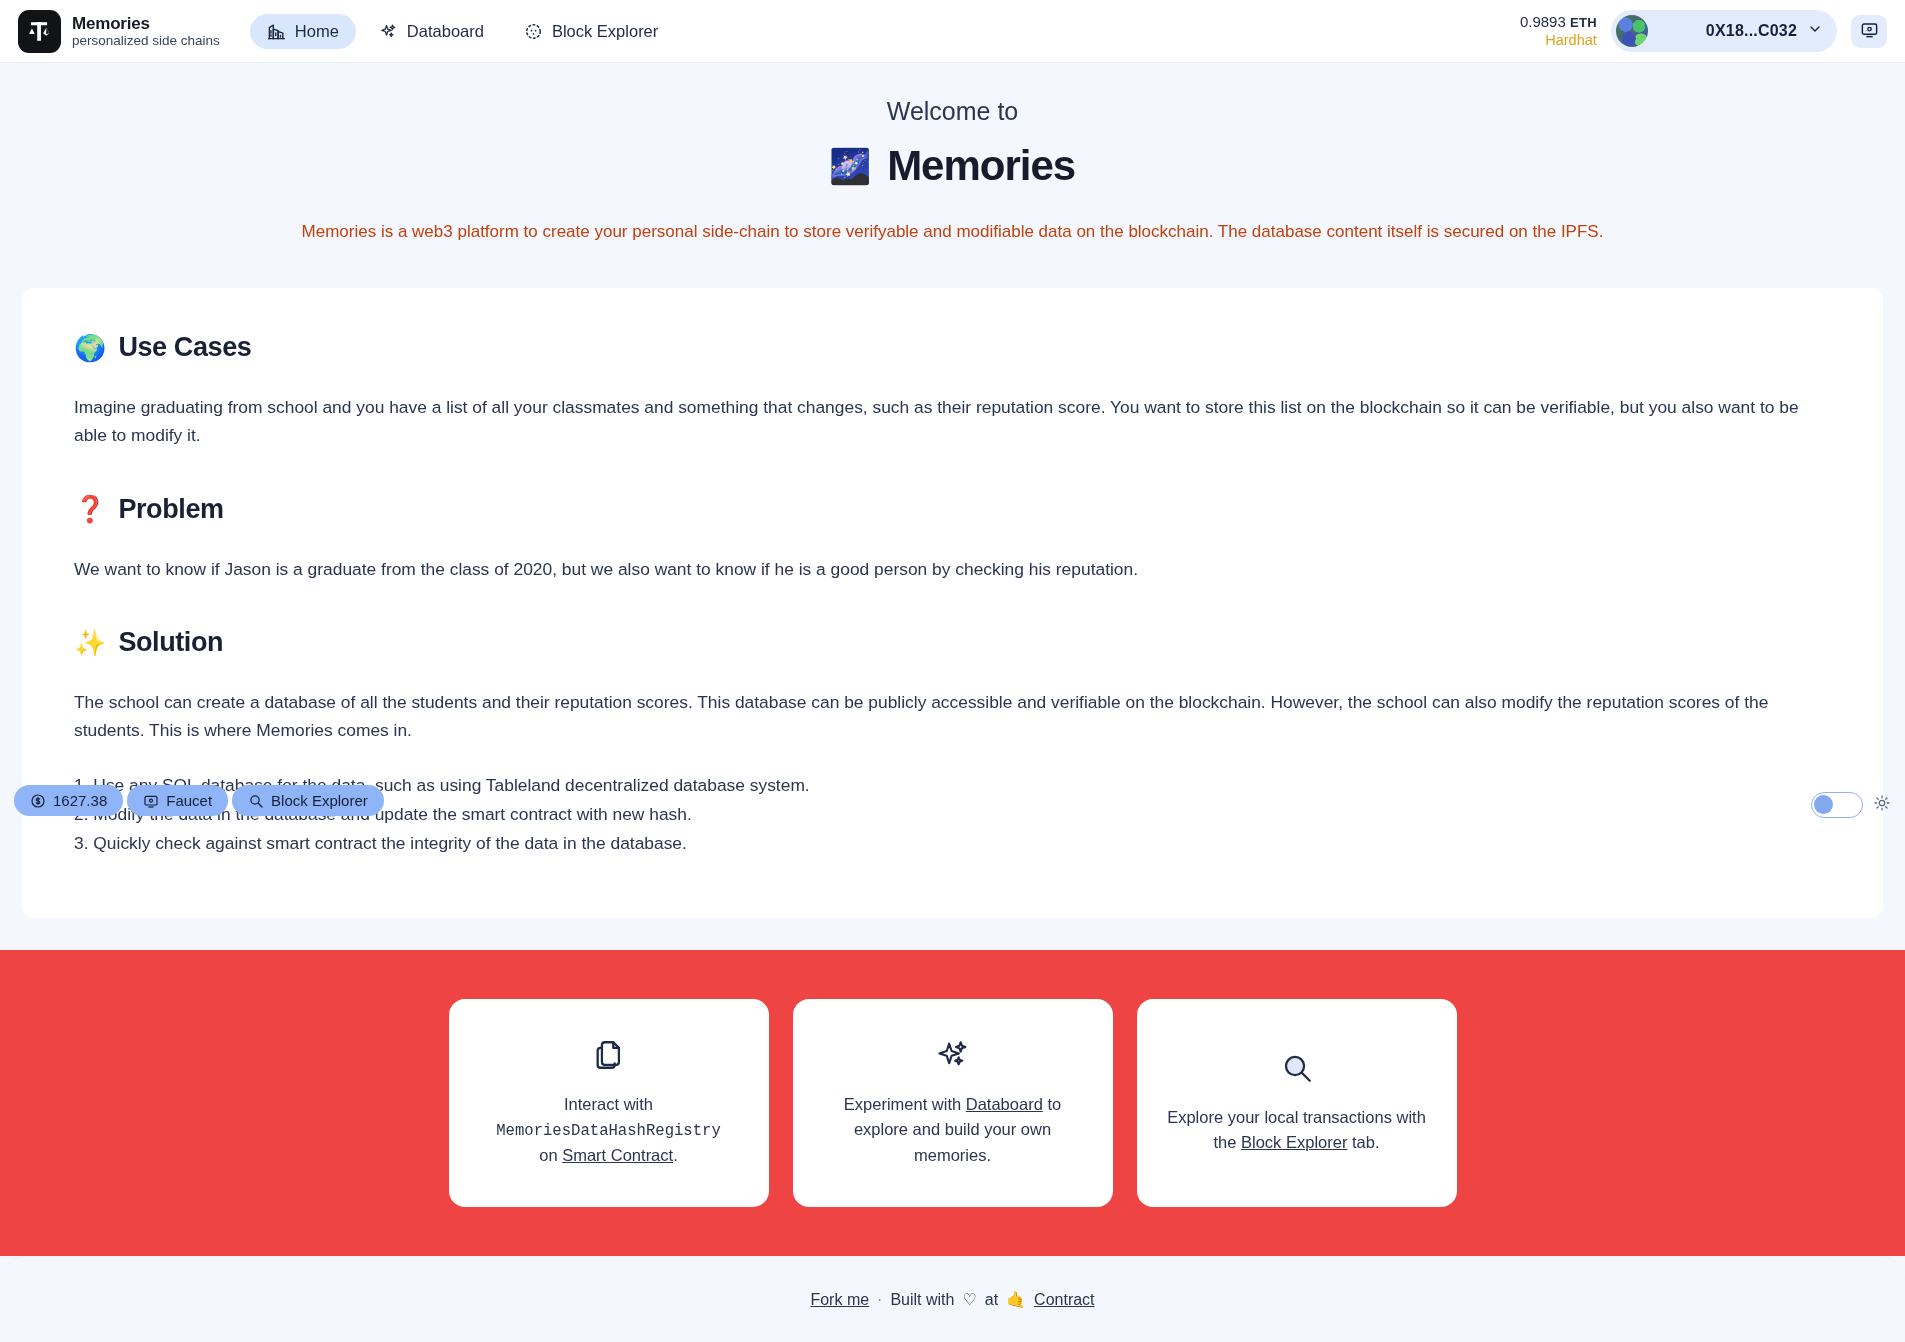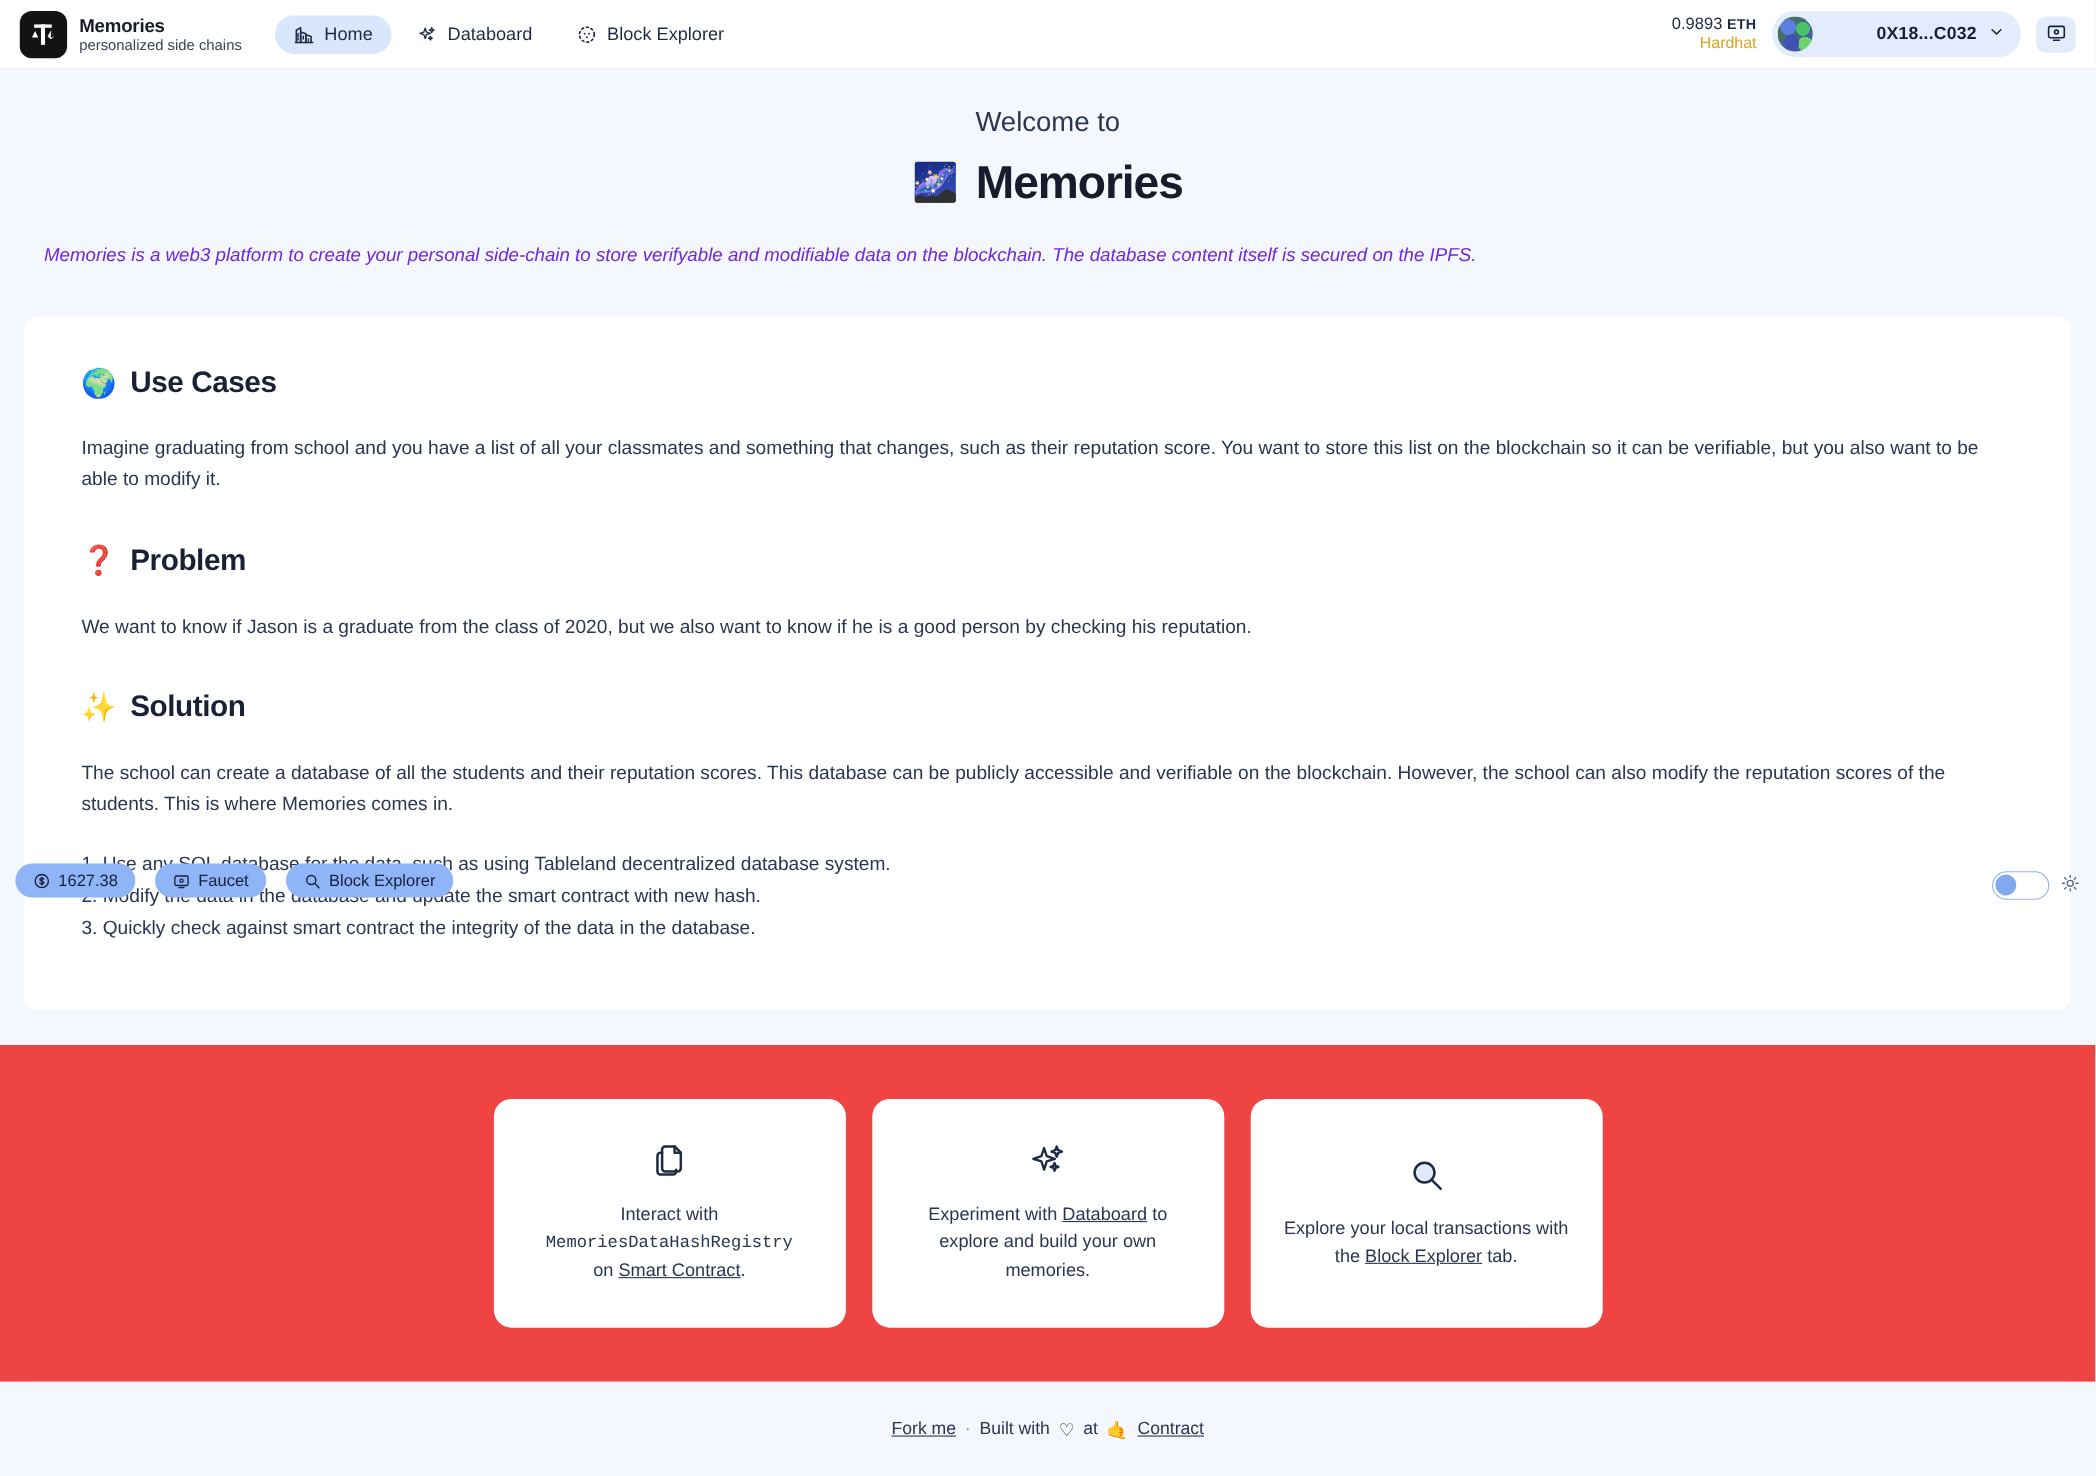--- a/index.html
+++ b/index.html
@@ -72,44 +72,43 @@
   
   .hero { padding: 34px 0 6px; text-align: center; }
   .hero-welcome { font-size: 25px; color: #2b3550; font-weight: 400; }
   .hero-title-row {
     display: flex; align-items: center; justify-content: center;
     gap: 15px; margin-top: 16px;
   }
   .hero-emoji { font-size: 34px; line-height: 1; }
   .hero-title { font-size: 42px; font-weight: 700; letter-spacing: -1px; color: #171b2b; }
   .hero-desc {
-    margin-top: 32px; font-size: 17px; color: #6d28d9; text-align: left;
+    margin-top: 32px; font-size: 17px; color: #c2410c; text-align: center;
     padding: 0 40px;
-    font-style: italic;
   }
 
   
   .content-card {
     margin: 40px 22px 0; background: #ffffff;
     border-radius: 12px; padding: 44px 52px 56px;
     min-height: 630px;
   }
   .h2 { display: flex; align-items: center; gap: 12px; margin-bottom: 30px; }
   .h2-emoji { font-size: 26px; line-height: 1; }
   .h2-text { font-size: 27px; font-weight: 700; letter-spacing: -0.4px; color: #1b2135; }
   .para { font-size: 17.4px; line-height: 1.63; color: #2b3550; }
   .sec { margin-bottom: 44px; }
   .sec:last-child { margin-bottom: 0; }
   .olist { margin-top: 26px; font-size: 17.4px; line-height: 1.66; color: #2b3550; }
   .olist div { white-space: nowrap; }
 
   
   .pill-bar {
     position: absolute; left: 14px; top: 785px;
-    display: flex; align-items: center; gap: 18px; z-index: 15;
+    display: flex; align-items: center; gap: 4px; z-index: 15;
   }
   .pill {
     display: flex; align-items: center; gap: 7px;
     background: #8fb4f7; color: #16203a;
     border-radius: 999px; padding: 7px 16px;
     font-size: 15px; cursor: pointer; white-space: nowrap;
   }
   .pill svg { width: 16px; height: 16px; display: block; }
 
   .theme-ctl {

